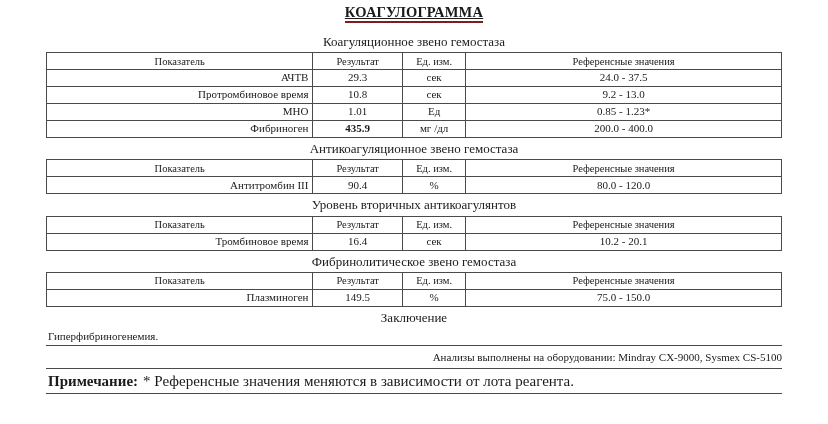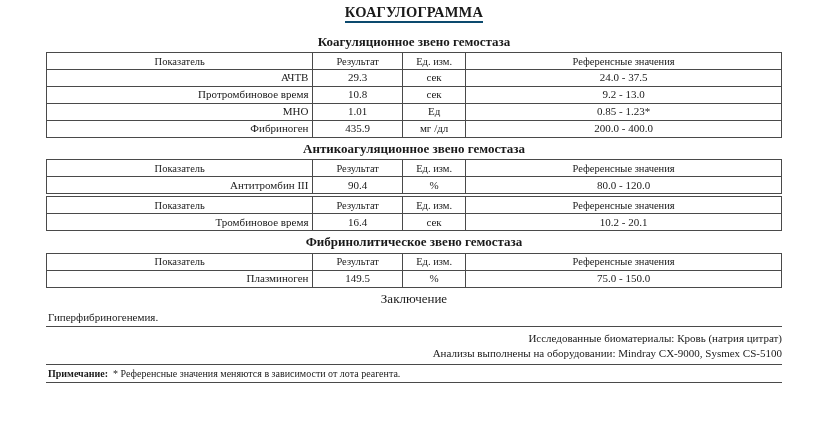--- a/index.html
+++ b/index.html
@@ -28,29 +28,30 @@
   .doc-title {
     text-align: center;
     font-size: 14.5px;
     font-weight: bold;
     letter-spacing: 0.2px;
     padding-top: 5px;
     margin: 0 0 12px 0;
     line-height: 1.1;
   }
   .doc-title span {
-    border-bottom: 2px solid #0c4a6e;
+    border-bottom: 2px solid #7f1d1d;
     padding-bottom: 1px;
+    text-decoration: underline;
   }
 
   
   .section-title {
     text-align: center;
     font-size: 13px;
-    font-weight: bold;
+    font-weight: normal;
     line-height: 1.25;
     margin: 0;
     padding: 1px 0 2px 0;
   }
 
   
   table.result-table {
     width: 100%;
     border-collapse: collapse;
     table-layout: fixed;
@@ -70,21 +71,21 @@
   }
   table.result-table th {
     font-weight: normal;
     text-align: center;
     font-size: 10.5px;
   }
   td.c-name  { text-align: right;  }
   td.c-val   { text-align: center; }
   td.c-unit  { text-align: center; }
   td.c-ref   { text-align: center; }
-  td.flagged { font-weight: normal; }
+  td.flagged { font-weight: bold; }
 
   col.w-name { width: 265px; }
   col.w-val  { width: 89px;  }
   col.w-unit { width: 63px;  }
   col.w-ref  { width: 314px; }
 
   
   .conclusion-heading {
     text-align: center;
     font-size: 13px;
@@ -104,21 +105,21 @@
     font-size: 11px;
     line-height: 1.35;
     padding-bottom: 3px;
   }
   .meta-line { white-space: nowrap; }
 
   
   .note-block {
     border-top: 1px solid #4a4a4a;
     border-bottom: 1px solid #4a4a4a;
-    font-size: 10px;
+    font-size: 15px;
     line-height: 1.35;
     padding: 2px 0 2px 2px;
     margin-bottom: 5px;
   }
   .note-label {
     font-weight: bold;
     margin-right: 5px;
   }
 </style>
 </head>
@@ -192,20 +193,21 @@
         </thead>
         <tbody>
           <tr>
             <td class="c-name">Антитромбин III</td>
             <td class="c-val">90.4</td>
             <td class="c-unit">%</td>
             <td class="c-ref">80.0 - 120.0</td>
           </tr>
         </tbody>
       </table>
+      <div class="section-title">Уровень вторичных антикоагулянтов</div>
       <table class="result-table">
         <colgroup>
           <col class="w-name">
           <col class="w-val">
           <col class="w-unit">
           <col class="w-ref">
         </colgroup>
         <thead>
           <tr>
             <th>Показатель</th>
@@ -247,21 +249,20 @@
             <td class="c-ref">75.0 - 150.0</td>
           </tr>
         </tbody>
       </table>
     </div>
 
   <div class="conclusion-heading">Заключение</div>
   <div class="conclusion-text">Гиперфибриногенемия.</div>
 
   <div class="meta-block">
-    <div class="meta-line">Исследованные биоматериалы: Кровь (натрия цитрат)</div>
     <div class="meta-line">Анализы выполнены на оборудовании: Mindray CX-9000, Sysmex CS-5100</div>
   </div>
 
   <div class="note-block">
     <span class="note-label">Примечание:</span><span class="note-text">* Референсные значения меняются в зависимости от лота реагента.</span>
   </div>
 
 </div>
 
 </body></html>

